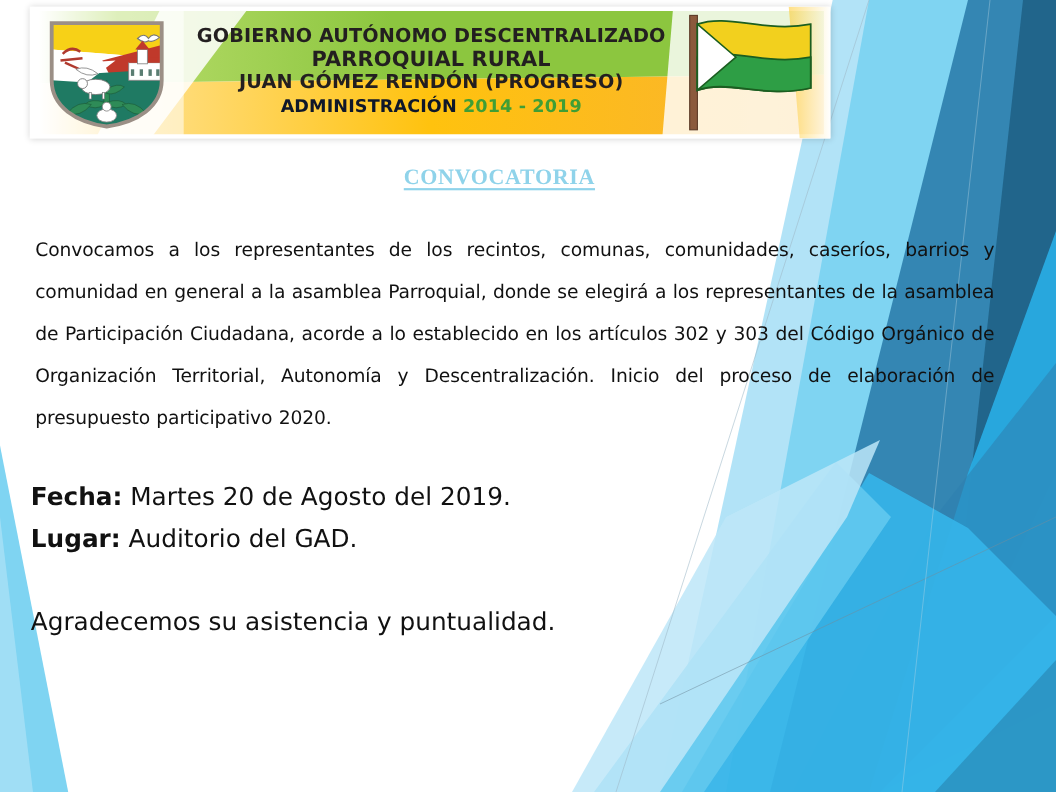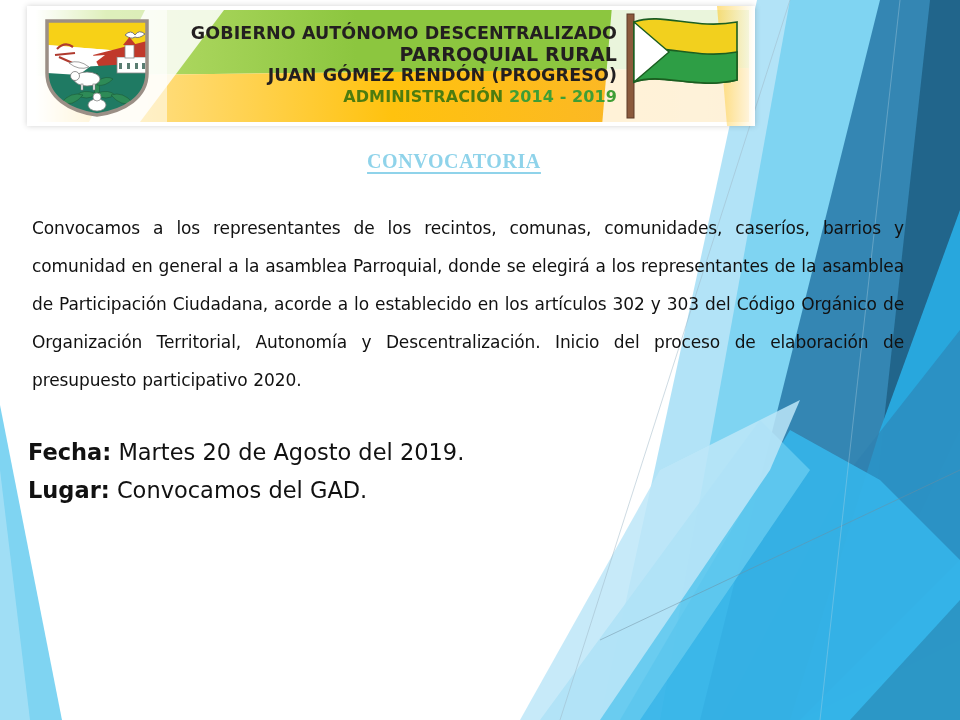--- a/index.html
+++ b/index.html
@@ -33,36 +33,36 @@
     position:absolute;left:0;top:0;width:728px;height:120px;
   }
   .crest-box{
     position:absolute;left:6px;top:5px;width:128px;height:110px;
   }
   .flag-box{
     position:absolute;left:590px;top:4px;width:132px;height:112px;
   }
   .banner-text{
     position:absolute;left:140px;top:6px;width:450px;height:108px;
-    display:flex;flex-direction:column;align-items:flex-end;justify-content:center;
+    display:flex;flex-direction:column;align-items:center;justify-content:center;
     text-align:center;
   }
   .bt-line{
     font-family:"DejaVu Sans",sans-serif;
     font-weight:bold;
     color:#231f20;
     letter-spacing:.1px;
     line-height:1.16;
     white-space:nowrap;
   }
   .bt-l1{font-size:17.5px;}
   .bt-l2{font-size:19px;}
   .bt-l3{font-size:17.5px;}
   .bt-l4{font-size:16px;line-height:1.5;}
-  .bt-l4 .adm{color:#4d7c0f;}
+  .bt-l4 .adm{color:#0f172a;}
   .bt-l4 .yrs{color:#3f9e35;}
 
   
   #content{
     position:absolute;left:28px;top:150px;width:880px;
   }
   #doc-title{
     text-align:center;
     font-family:"Liberation Serif",serif;
     font-size:20px;
@@ -250,19 +250,20 @@
 
     <p id="body-para">Convocamos a los representantes de los recintos, comunas, comunidades, caseríos, barrios y comunidad en general a la asamblea Parroquial, donde se elegirá a los representantes de la asamblea de Participación Ciudadana, acorde a lo establecido en los artículos 302 y 303 del Código Orgánico de Organización Territorial, Autonomía y Descentralización. Inicio del proceso de elaboración de presupuesto participativo 2020.</p>
 
     <div id="details">
       <div class="det-row">
         <span class="det-key">Fecha:</span>
         <span class="det-val">Martes 20 de Agosto del 2019.</span>
       </div>
       <div class="det-row">
         <span class="det-key">Lugar:</span>
-        <span class="det-val">Convocamos del GAD.</span>
+        <span class="det-val">Auditorio del GAD.</span>
       </div>
     </div>
 
+    <div id="closing">Agradecemos su asistencia y puntualidad.</div>
   </div>
 
 </div>
 
 </body></html>

